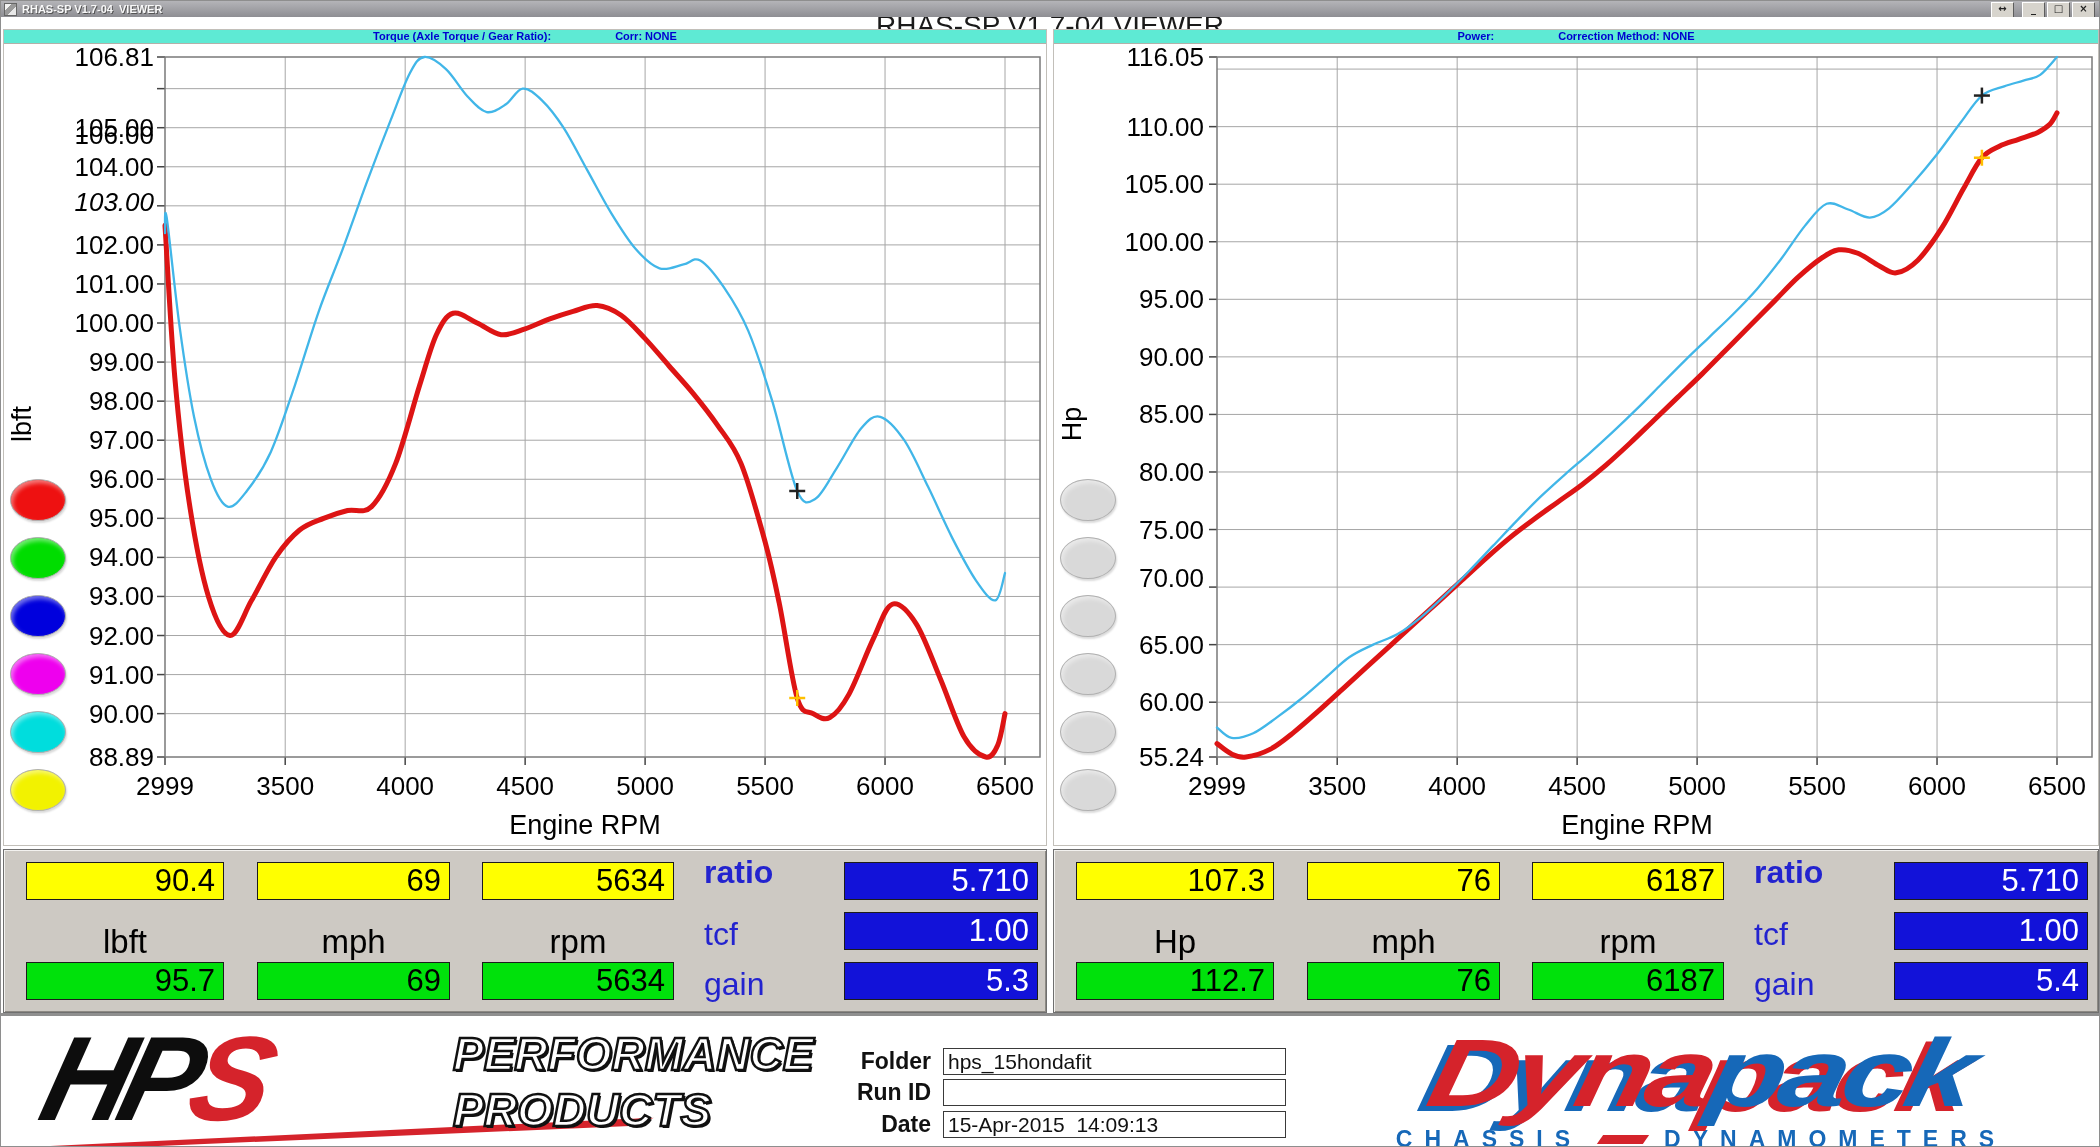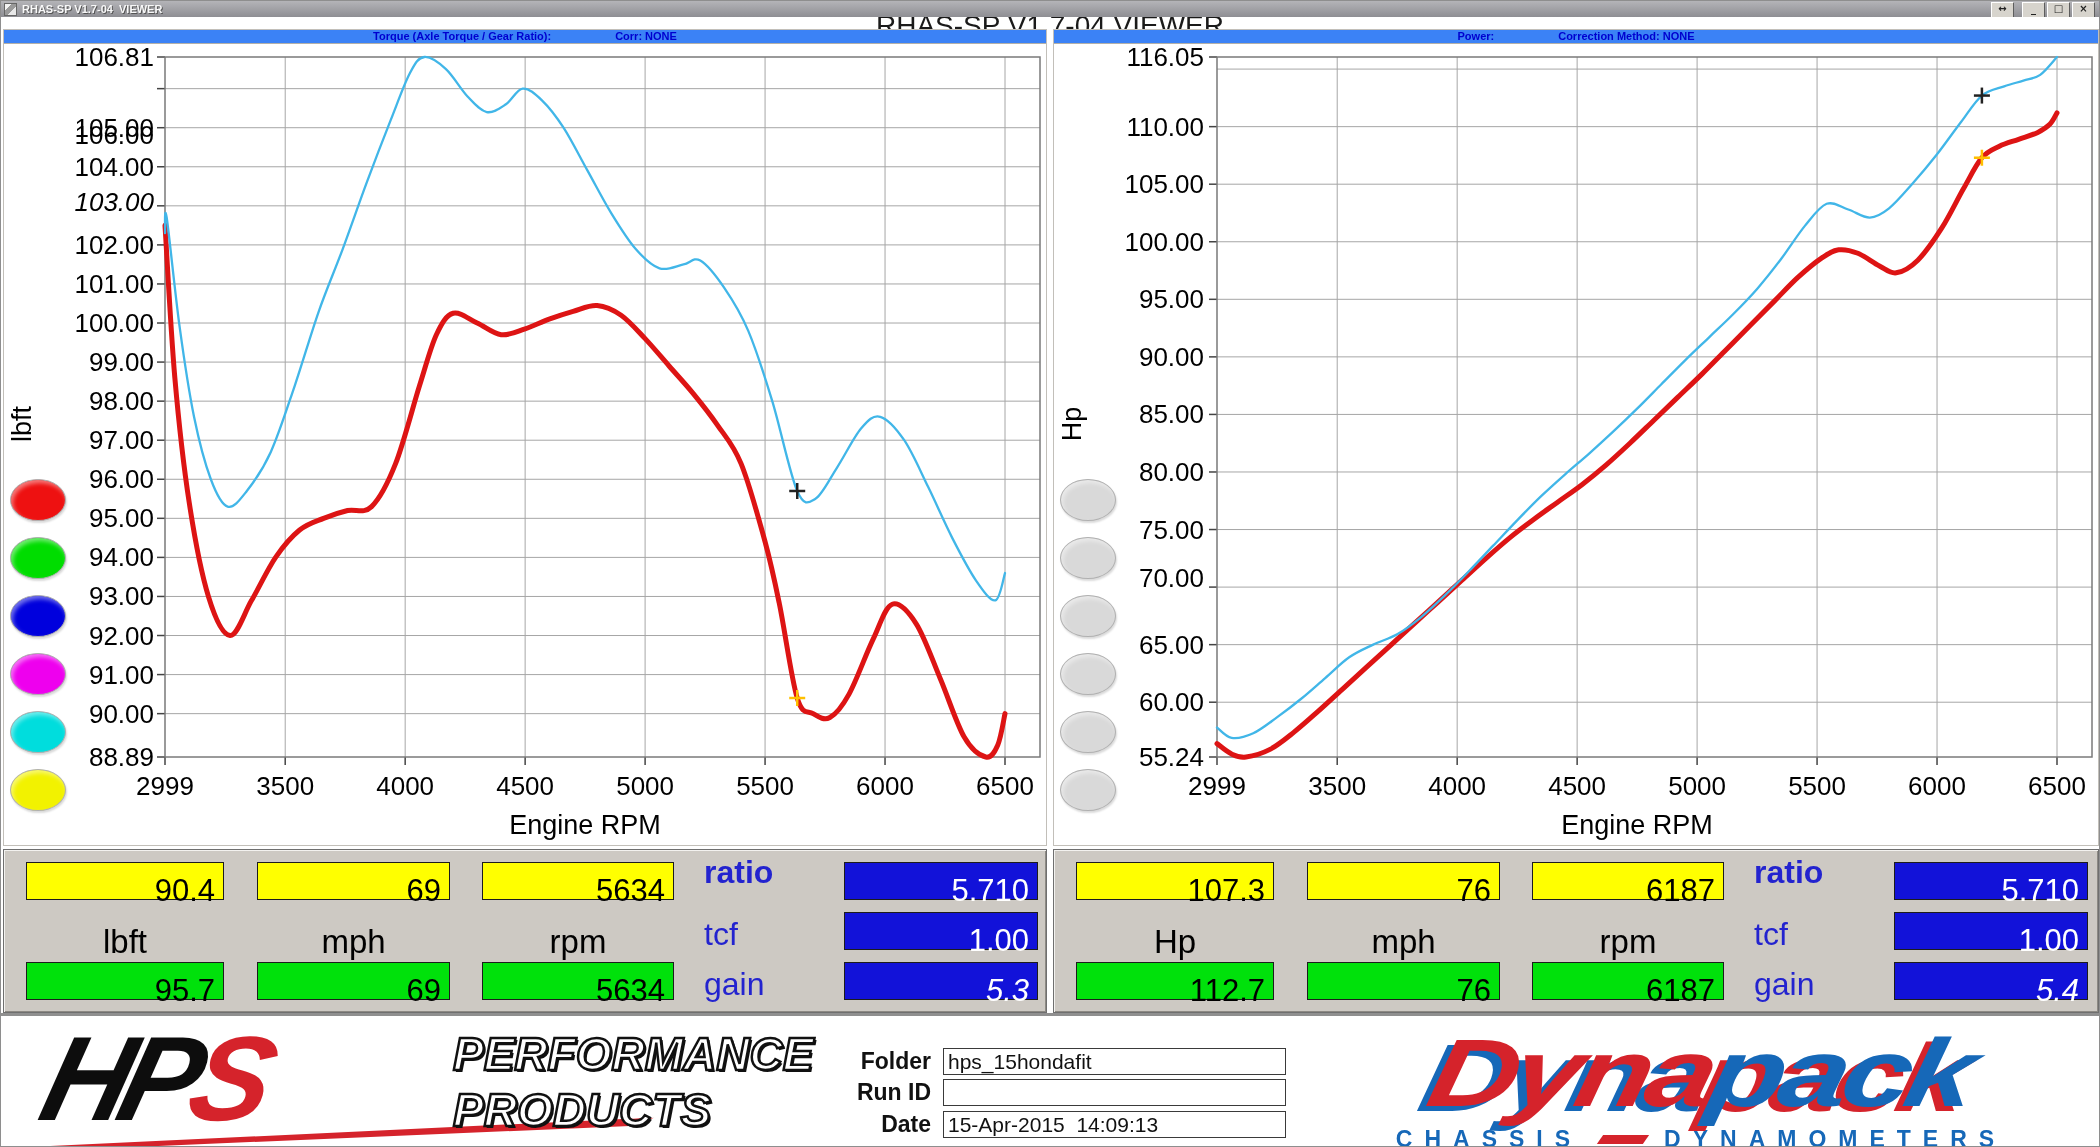--- a/index.html
+++ b/index.html
@@ -19,45 +19,45 @@
   .wbtn.gap{margin-right:6px;}
 
   
   #bigtitle-clip{position:absolute;left:0;top:16px;width:100%;height:12px;overflow:hidden;background:#fff;}
   #bigtitle-clip .big{font:28px/30px "Liberation Sans",sans-serif;color:#1a1a1a;text-align:center;margin-top:-6px;}
 
   
   .panel{position:absolute;top:28px;height:817px;background:#fff;border:1px solid #c2bfb9;box-sizing:border-box;}
   #panel-torque{left:2px;width:1044px;}
   #panel-power{left:1052px;width:1046px;}
-  .panel-header{position:absolute;top:0;left:0;right:0;height:13px;background:#3b82f6;
+  .panel-header{position:absolute;top:0;left:0;right:0;height:13px;background:#5eead4;
     border-bottom:1px solid #b3b0a9;display:flex;justify-content:center;gap:64px;
     font:bold 11px/13px "Liberation Sans",sans-serif;color:#0000cf;}
   svg.plot{position:absolute;top:27px;overflow:visible;}
   .ylab{position:absolute;left:0;width:150px;text-align:right;font:26px/30px "Liberation Sans",sans-serif;color:#000;height:30px;}
   .xlab{position:absolute;top:741px;width:120px;text-align:center;font:26px/30px "Liberation Sans",sans-serif;color:#000;}
   .xtitle{position:absolute;top:779px;width:300px;text-align:center;font:27px/32px "Liberation Sans",sans-serif;color:#000;}
   .ytitle{position:absolute;left:-72px;top:378px;width:180px;height:32px;transform:rotate(-90deg);
     text-align:center;font:27px/32px "Liberation Sans",sans-serif;color:#000;}
   .dot{position:absolute;left:6px;width:54px;height:40px;border-radius:50%;border:1px solid #b0b0b0;
     box-shadow:inset 2px 3px 4px rgba(255,255,255,.45), 1px 2px 2px rgba(0,0,0,.15);}
 
   
   .readout{position:absolute;top:848px;height:164px;background:#cdc9c3;border:1px solid #6f6f6f;box-sizing:border-box;
     box-shadow:inset 1px 1px 0 #f3f2ef, inset -1px -1px 0 #8d8a84;}
   #readout-l{left:2px;width:1044px;}
   #readout-r{left:1052px;width:1046px;}
   .ro-box{position:absolute;height:38px;border:1px solid #1c1c1c;box-sizing:border-box;
-    font:31px/34px "Liberation Sans",sans-serif;text-align:right;padding:11px 8px 0 0;color:#000;}
+    font:31px/34px "Liberation Sans",sans-serif;text-align:right;padding:1px 8px 0 0;color:#000;}
   .ro-box.yellow{background:#ffff00;}
   .ro-box.green{background:#00e10b;}
   .ro-box.blue{background:#1212d9;color:#fff;}
   .ro-b1{left:22px;width:198px;}  .ro-b2{left:253px;width:193px;}  .ro-b3{left:478px;width:192px;}
   .ro-stat{left:840px;width:194px;}
-  .row1{top:12px;} .row3{top:112px;} .srow1{top:12px;} .srow2{top:62px;} .srow3{top:112px;font-style:italic;}
+  .row1{top:12px;} .row3{top:112px;} .srow1{top:12px;} .srow2{top:62px;} .srow3{top:112px;}
   .ro-lab{position:absolute;top:74px;height:36px;font:33px/36px "Liberation Sans",sans-serif;text-align:center;color:#000;}
   .ro-slab{position:absolute;left:700px;width:118px;font:32px/36px "Liberation Sans",sans-serif;color:#2323cf;}
   .sl1{top:4px;font-weight:bold;} .sl2{top:66px;} .sl3{top:116px;}
 
   
   #footer{position:absolute;left:0;top:1012px;width:100%;height:135px;background:#fff;border-top:3px solid #8f8f8f;box-sizing:border-box;}
   #hps-logo{position:absolute;left:45px;top:2px;height:125px;}
   #hps-logo .hps{font:bold 120px/120px "Liberation Sans",sans-serif;font-style:italic;
     letter-spacing:-0.08em;transform:skewX(-14deg);display:inline-block;}
   #hps-logo .hp{color:#0d0d0d;} #hps-logo .s{color:#d5232b;}

